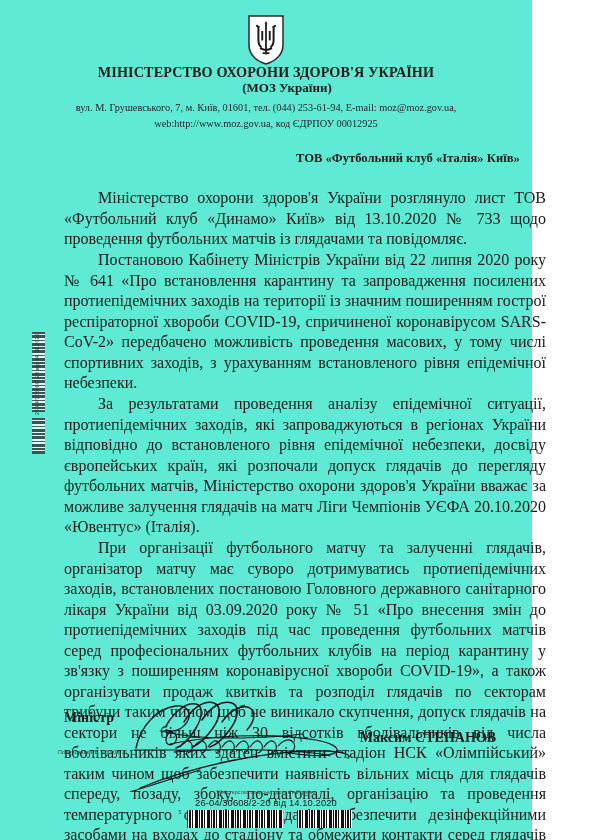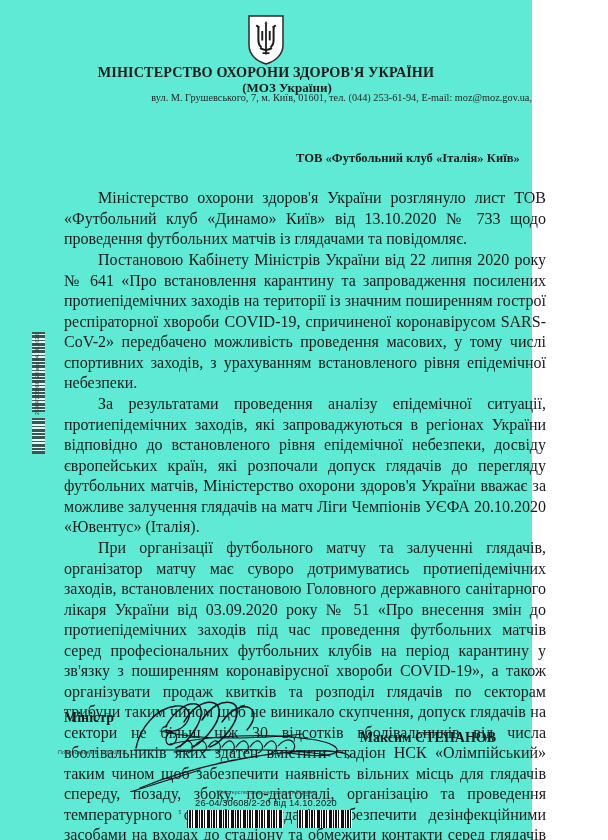--- a/index.html
+++ b/index.html
@@ -63,21 +63,21 @@
   }
   .contact-line {
     position: absolute;
     left: 0;
     right: 0;
     text-align: center;
     font-size: 10.3px;
     line-height: 1.3;
     color: #262626;
   }
-  .contact-line.l1 { top: 91px; text-align: right; }
+  .contact-line.l1 { top: 101px; }
   .contact-line.l2 { top: 117px; }
 
   
   .addressee {
     position: absolute;
     top: 151px;
     left: 296px;
     width: 282px;
     font-size: 12.6px;
     font-weight: bold;
@@ -258,20 +258,21 @@
         <path d="M20 7.0 l1.5 2.8 h-3.0 z"></path>
         <path d="M14.6 32.9 c1.6 1.2 3.3 1.8 5.4 1.8 s3.8-0.6 5.4-1.8 l1.0 1.8 c-1.9 1.4-4.0 2.1-6.4 2.1 s-4.5-0.7-6.4-2.1 z"></path>
         <path d="M16.6 38.2 h6.8 v1.7 h-6.8 z"></path>
       </g>
     </svg>
   </div>
 
   <div class="org-title">МІНІСТЕРСТВО ОХОРОНИ ЗДОРОВ'Я УКРАЇНИ</div>
   <div class="org-subtitle">(МОЗ України)</div>
   <div class="contact-line l1">вул. М. Грушевського, 7, м. Київ, 01601, тел. (044) 253-61-94, E-mail: moz@moz.gov.ua,</div>
+  <div class="contact-line l2">web:http://www.moz.gov.ua, код ЄДРПОУ 00012925</div>
 
   <div class="addressee">ТОВ «Футбольний клуб «Італія» Київ»</div>
 
   <div class="body-text">
     <p>Міністерство охорони здоров'я України розглянуло лист ТОВ «Футбольний клуб «Динамо» Київ» від 13.10.2020 № 733 щодо проведення футбольних матчів із глядачами та повідомляє.</p>
     <p>Постановою Кабінету Міністрів України від 22 липня 2020 року № 641 «Про встановлення карантину та запровадження посилених протиепідемічних заходів на території із значним поширенням гострої респіраторної хвороби COVID-19, спричиненої коронавірусом SARS-CoV-2» передбачено можливість проведення масових, у тому числі спортивних заходів, з урахуванням встановленого рівня епідемічної небезпеки.</p>
     <p>За результатами проведення аналізу епідемічної ситуації, протиепідемічних заходів, які запроваджуються в регіонах України відповідно до встановленого рівня епідемічної небезпеки, досвіду європейських країн, які розпочали допуск глядачів до перегляду футбольних матчів, Міністерство охорони здоров'я України вважає за можливе залучення глядачів на матч Ліги Чемпіонів УЄФА 20.10.2020 «Ювентус» (Італія).</p>
     <p>При організації футбольного матчу та залученні глядачів, організатор матчу має суворо дотримуватись протиепідемічних заходів, встановлених постановою Головного державного санітарного лікаря України від 03.09.2020 року № 51 «Про внесення змін до протиепідемічних заходів під час проведення футбольних матчів серед професіональних футбольних клубів на період карантину у зв'язку з поширенням коронавірусної хвороби COVID-19», а також організувати продаж квитків та розподіл глядачів по секторам трибуни таким чином щоб не виникало скупчення, допуск глядачів на сектори не більш ніж 30 відсотків вболівальників від числа вболівальників яких здатен вмістити стадіон НСК «Олімпійський» таким чином щоб забезпечити наявність вільних місць для глядачів спереду, позаду, збоку, по-діагоналі, організацію та проведення температурного скринінгу глядачів, забезпечити дезінфекційними засобами на входах до стадіону та обмежити контакти серед глядачів на трибунах та приміщеннях стадіону.</p>
   </div>
 

